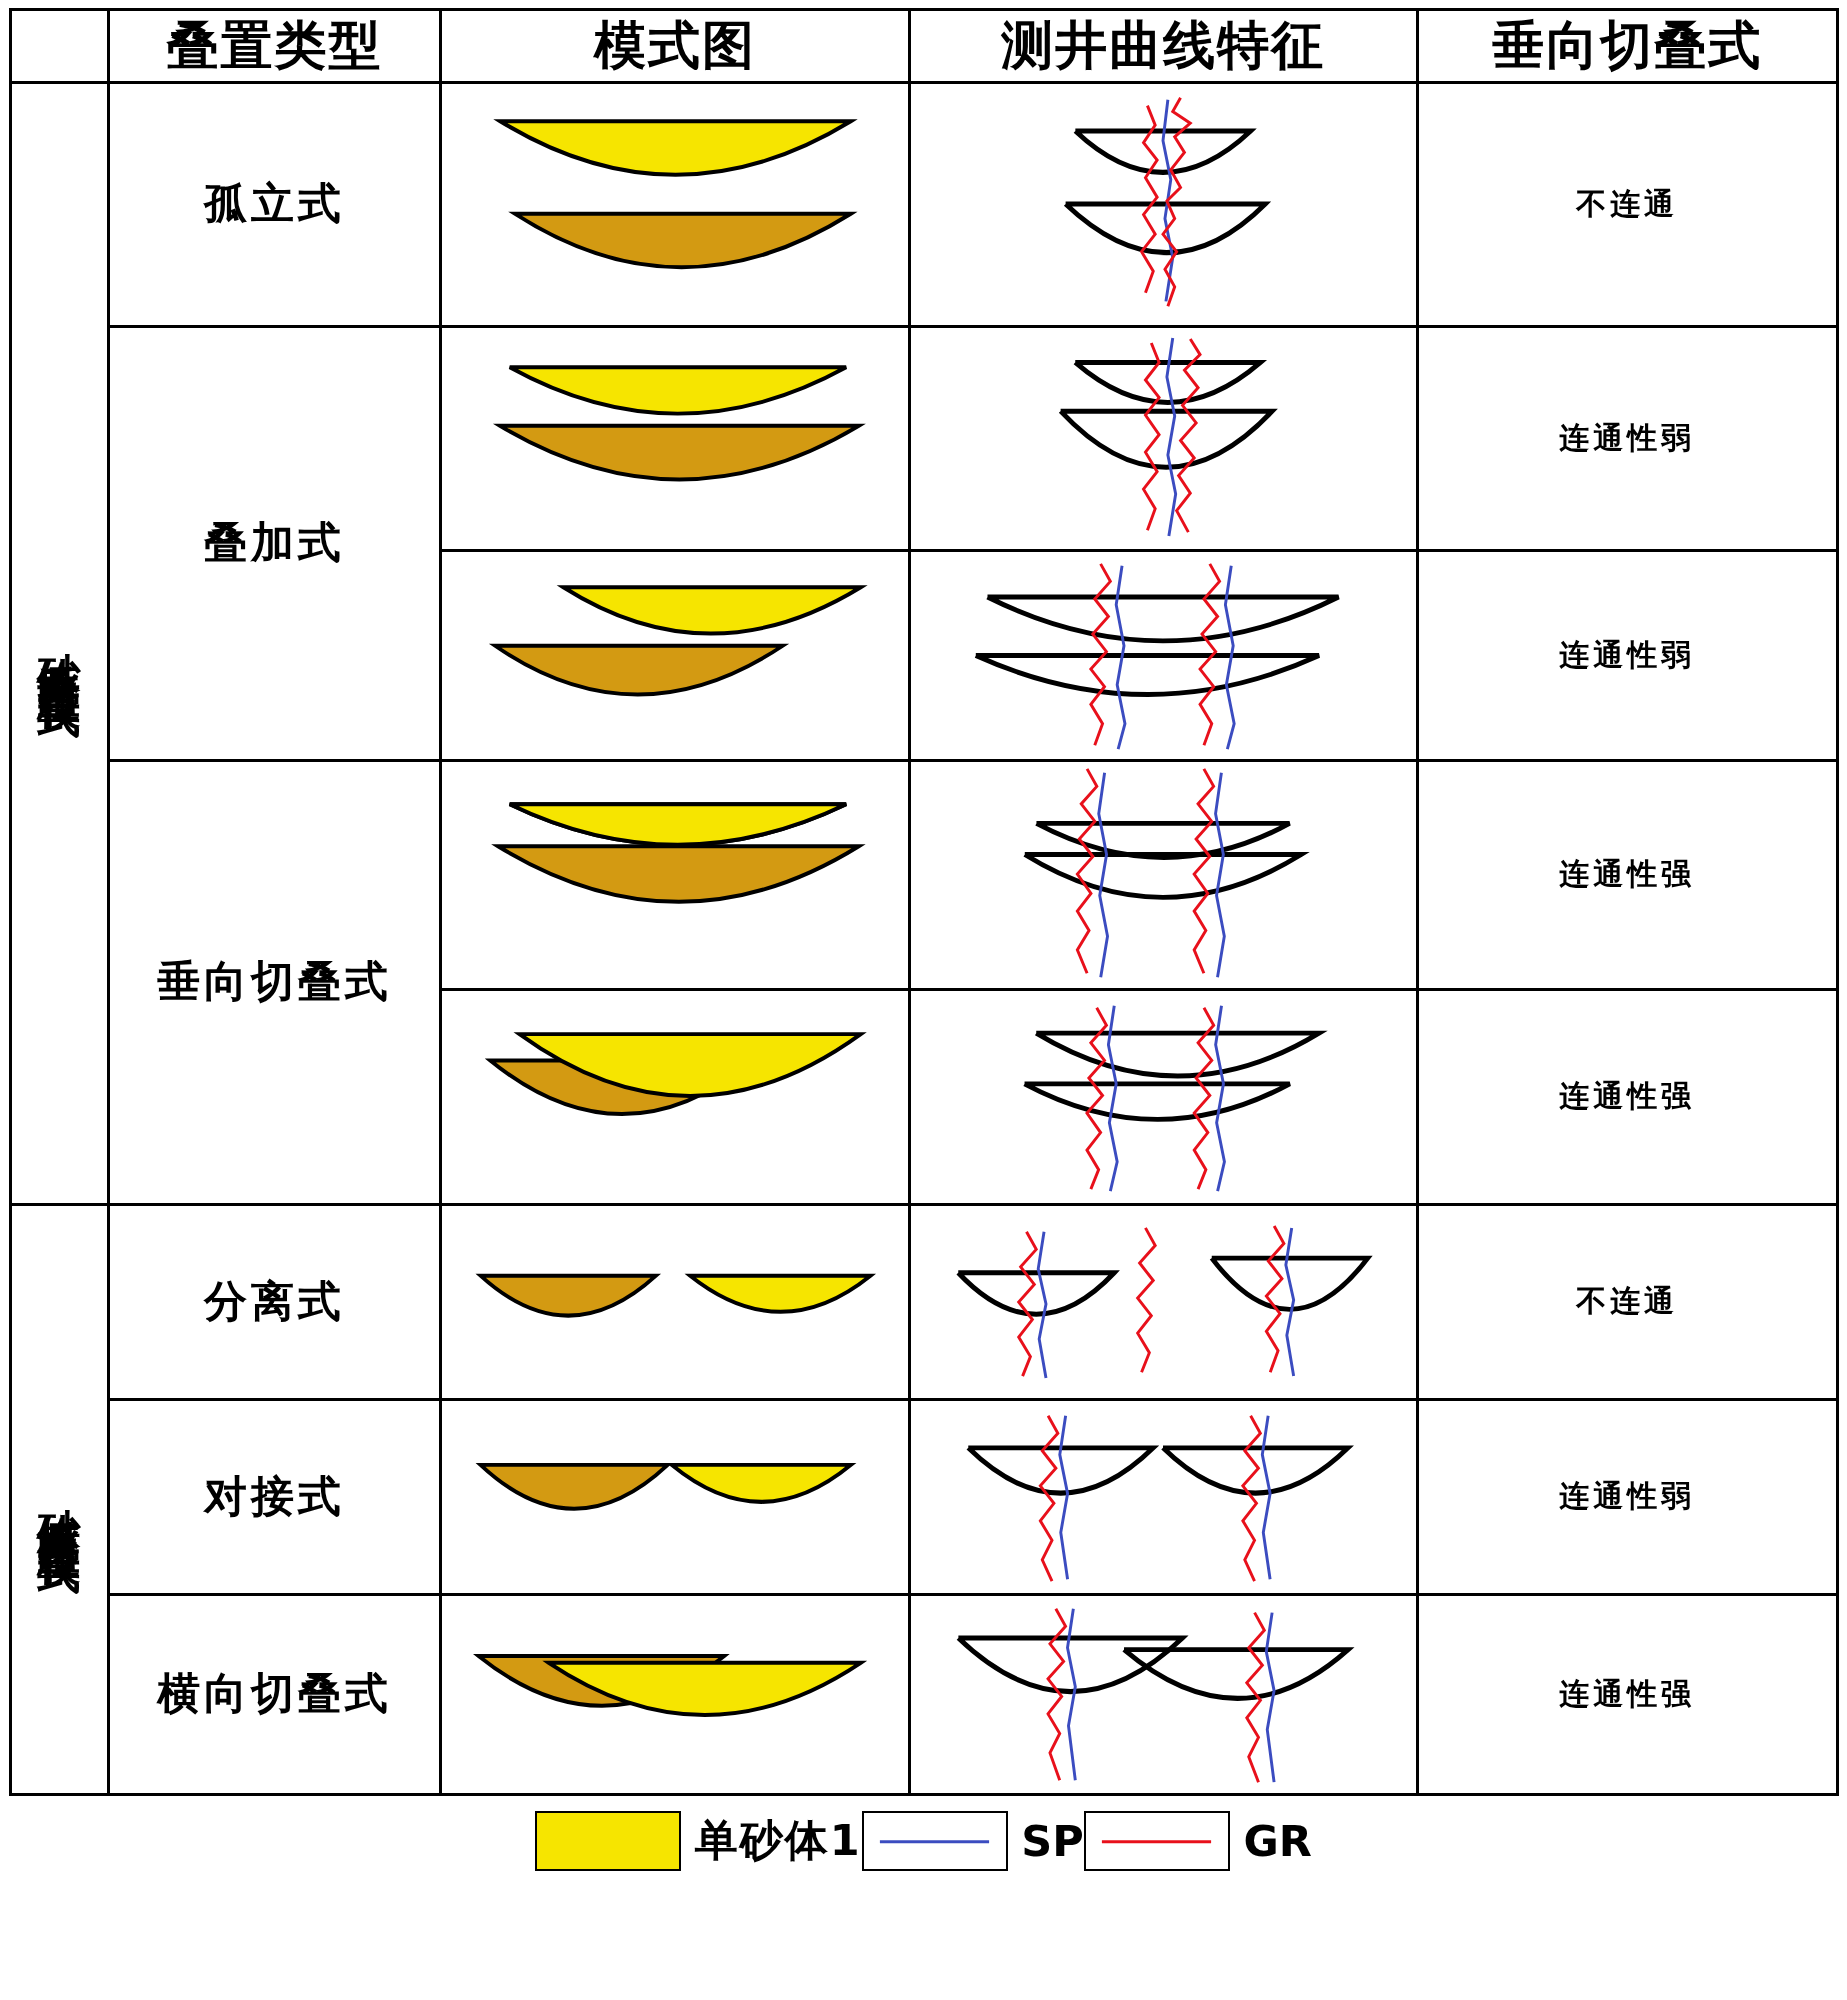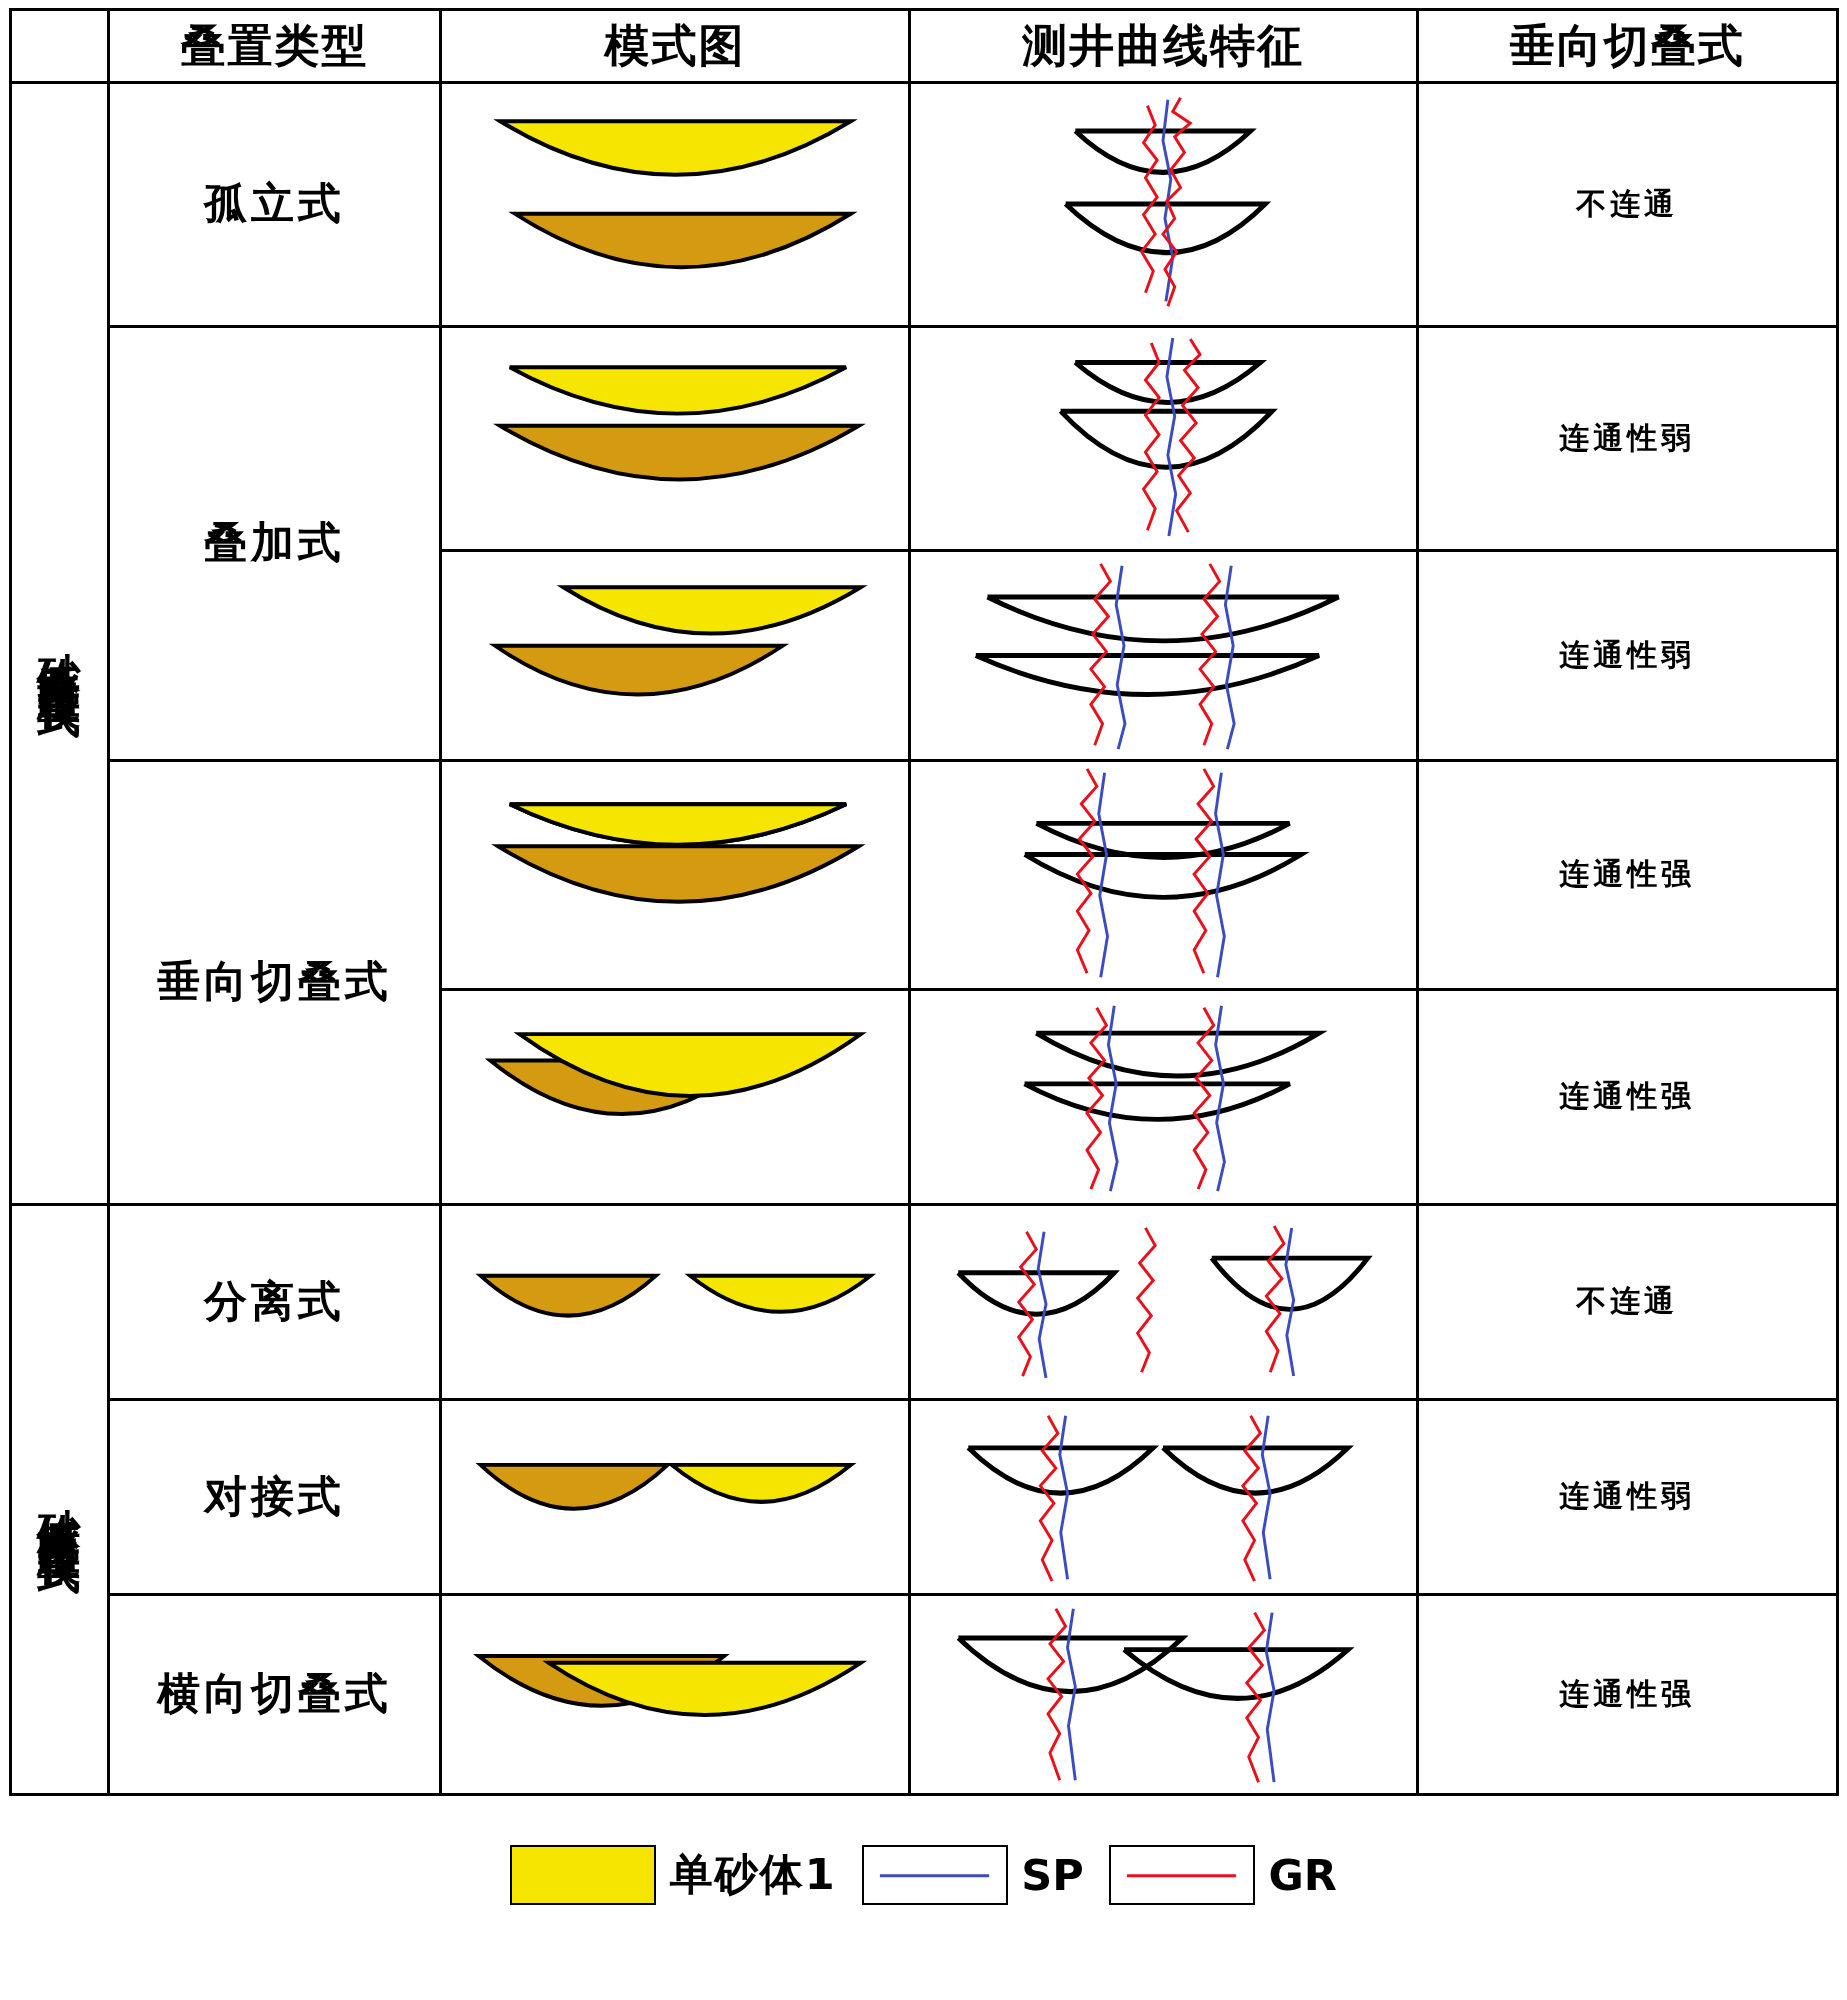--- a/index.html
+++ b/index.html
@@ -18,21 +18,21 @@
     table-layout:fixed;
   }
   table.matrix td, table.matrix th{
     border:3.9px solid #000;
     padding:0;
     text-align:center;
     vertical-align:middle;
     font-weight:bold;
   }
   table.matrix th{
-    font-size:45px;
+    font-size:52px;
     height:70px;
     letter-spacing:2px;
   }
   .col-group{width:98px;}
   .col-type{width:332px;}
   .col-model{width:468px;}
   .col-log{width:507px;}
   .col-conn{width:419px;}
 
   .vert-label{
@@ -48,23 +48,22 @@
   .type-label{font-size:43px;font-weight:bold;letter-spacing:3.9px;margin-top:12px;}
   .conn-label{font-size:30px;font-weight:bold;letter-spacing:3.9px;}
 
   .cell-svg{display:block;margin:0 auto;}
 
   
   .legend{
     width:1830px;
     margin:15.6px auto 0 auto;
     display:flex;
-    align-items:flex-end;
+    align-items:flex-start;
     justify-content:center;
-    gap:25px;
     height:94px;
   }
   .legend-item{display:flex;align-items:center;gap:13.7px;}
   .swatch{
     width:146px;height:60px;border:2.9px solid #000;box-sizing:border-box;
   }
   .swatch.sand1{background:#f6e500;}
   .swatch.sand2{background:#d39a12;}
   .swatch.curve{
     background:#ffffff;display:flex;align-items:center;justify-content:center;

